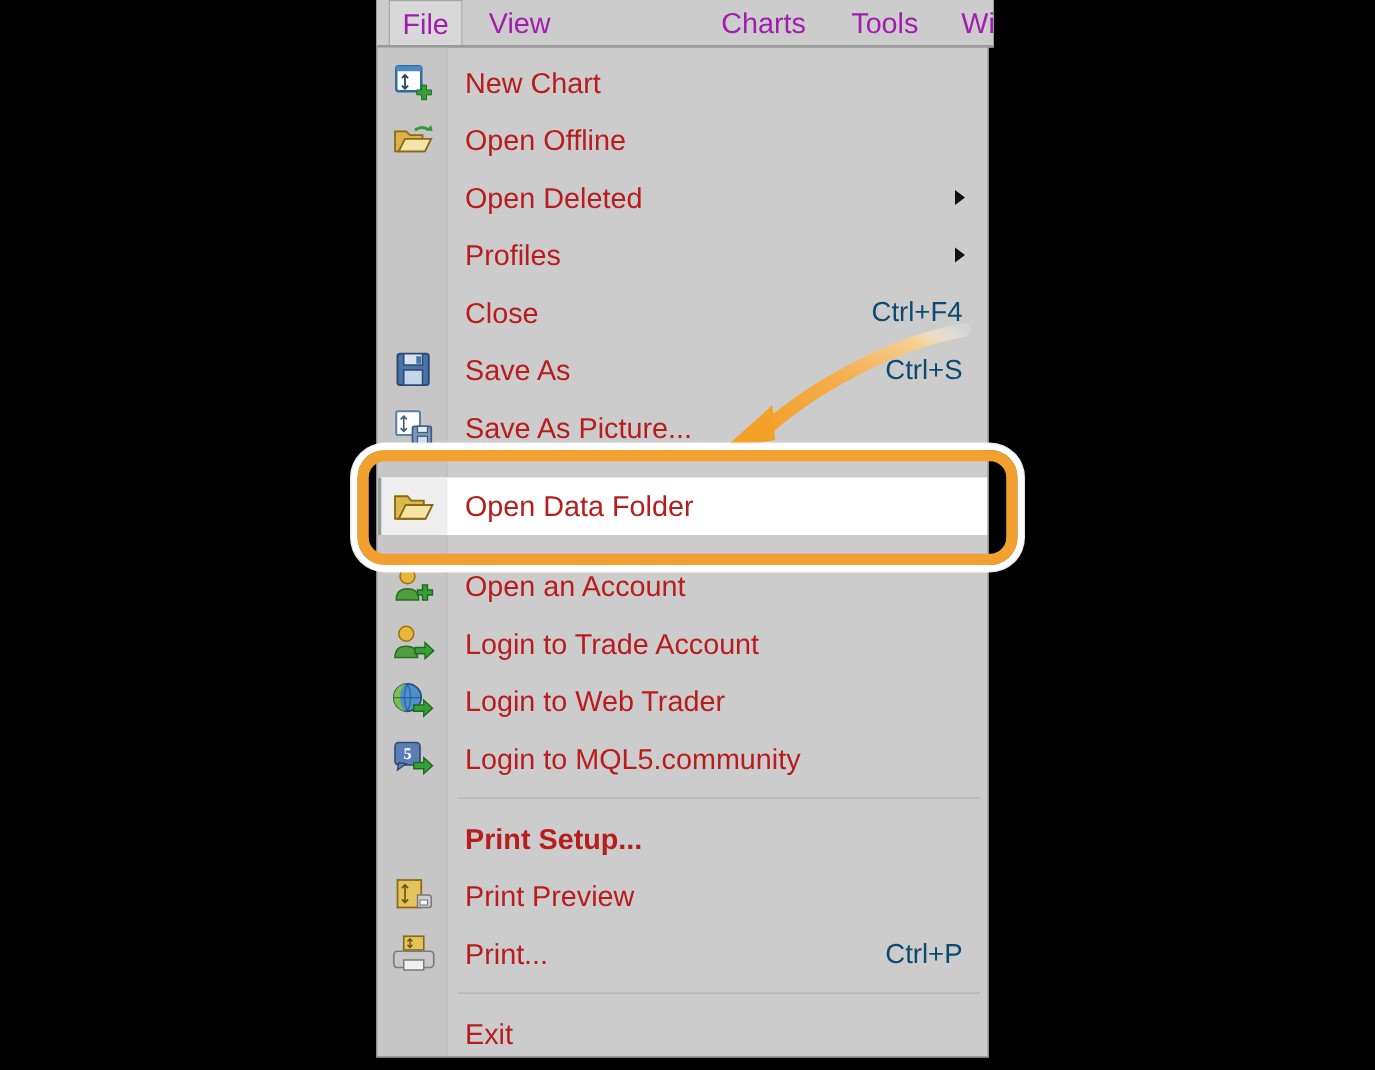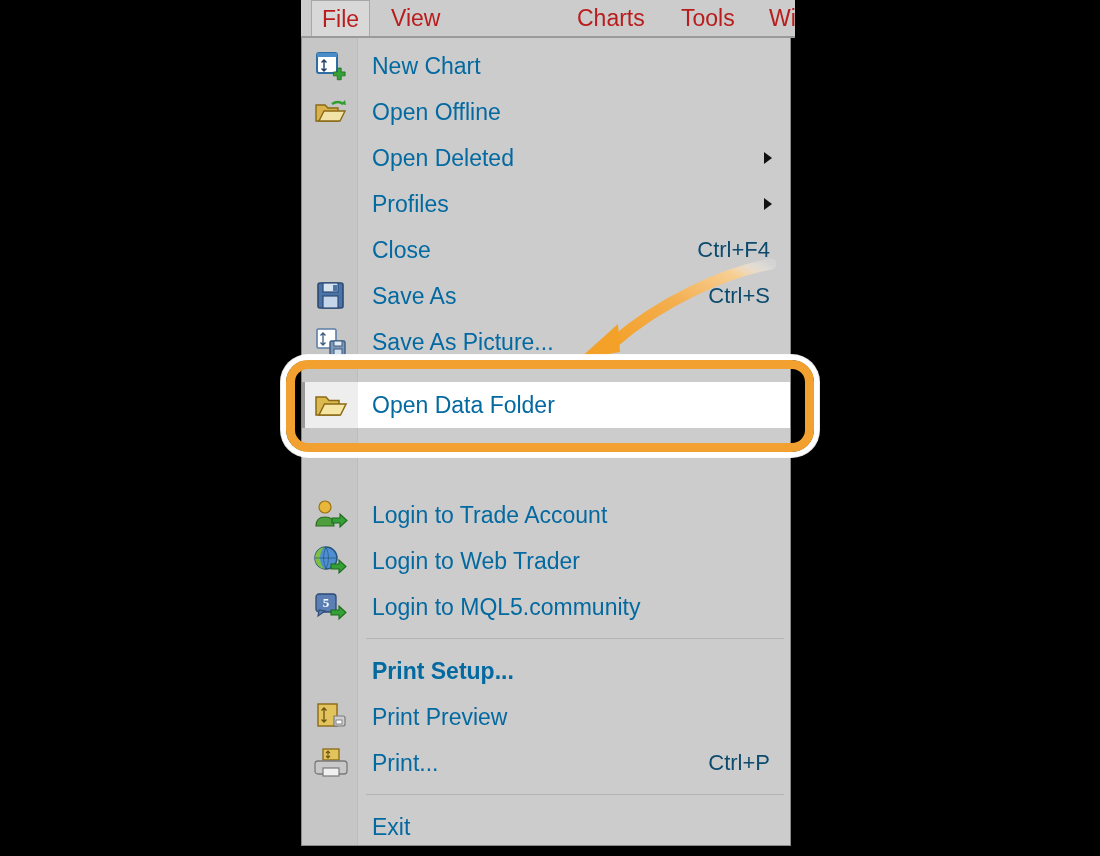--- a/index.html
+++ b/index.html
@@ -22,21 +22,21 @@
     width: 494px; height: 38px;
     background: #cccccc;
     border-bottom: 2px solid #9a9a9a;
     overflow: hidden;
   }
   .mb-item {
     position: absolute;
     top: 0; height: 36px;
     line-height: 36px;
     font-size: 23px;
-    color: #b91c1c;
+    color: #a21caf;
     padding: 0 10px;
     white-space: nowrap;
   }
   .mb-item.active {
     background: #d8d8d8;
     border-left: 1px solid #a8a8a8;
     border-right: 1px solid #a8a8a8;
     border-top: 1px solid #a8a8a8;
     height: 38px;
     line-height: 37px;
@@ -71,21 +71,21 @@
   .mi-icon {
     position: absolute;
     left: 12px; top: 6px;
     width: 34px; height: 34px;
   }
   .mi-label {
     position: absolute;
     left: 70px; top: 0;
     height: 46px; line-height: 46px;
     font-size: 23px;
-    color: #0369a1;
+    color: #b91c1c;
     white-space: nowrap;
   }
   .mi-accel {
     position: absolute;
     right: 20px; top: 0;
     height: 46px; line-height: 46px;
     font-size: 22px;
     color: #0c4a6e;
     white-space: nowrap;
   }
@@ -231,20 +231,30 @@
         <span class="hl-gutter"></span>
         <span class="mi-icon">
           <svg class="ico" viewBox="0 0 34 34">
             <path d="M2 27 L2 9 L12 9 L15 12.5 L25 12.5 L25 27 Z" fill="#dcb94f" stroke="#8a6a16" stroke-width="1.5"></path>
             <path d="M5 27 L10.5 16 L32 16 L26.5 27 Z" fill="#f5e6a4" stroke="#8a6a16" stroke-width="1.5"></path>
           </svg>
         </span>
         <span class="mi-label">Open Data Folder</span>
       </div>
 
+      <div class="mi" style="top:408px;">
+        <span class="mi-icon">
+          <svg class="ico" viewBox="0 0 34 34">
+            <circle cx="12" cy="9" r="6" fill="#e8b63a" stroke="#9a7412" stroke-width="1.2"></circle>
+            <path d="M3 28 q0 -9 9 -9 q9 0 9 9 z" fill="#4f9f3f" stroke="#2d6b22" stroke-width="1.2"></path>
+            <path d="M24 16 h4 v4 h4 v4 h-4 v4 h-4 v-4 h-4 v-4 h4 z" fill="#35a035" stroke="#1d6b1d" stroke-width="1.1"></path>
+          </svg>
+        </span>
+        <span class="mi-label">Open an Account</span>
+      </div>
 
       <div class="mi" style="top:454px;padding-left:16px;">
         <span class="mi-icon">
           <svg class="ico" viewBox="0 0 34 34">
             <circle cx="11" cy="9" r="6" fill="#e8b63a" stroke="#9a7412" stroke-width="1.2"></circle>
             <path d="M2 28 q0 -9 9 -9 q9 0 9 9 z" fill="#4f9f3f" stroke="#2d6b22" stroke-width="1.2"></path>
             <path d="M18 20 h8 v-4 l7 6.5 l-7 6.5 v-4 h-8 z" fill="#35a035" stroke="#1d6b1d" stroke-width="1.1"></path>
           </svg>
         </span>
         <span class="mi-label">Login to Trade Account</span>

